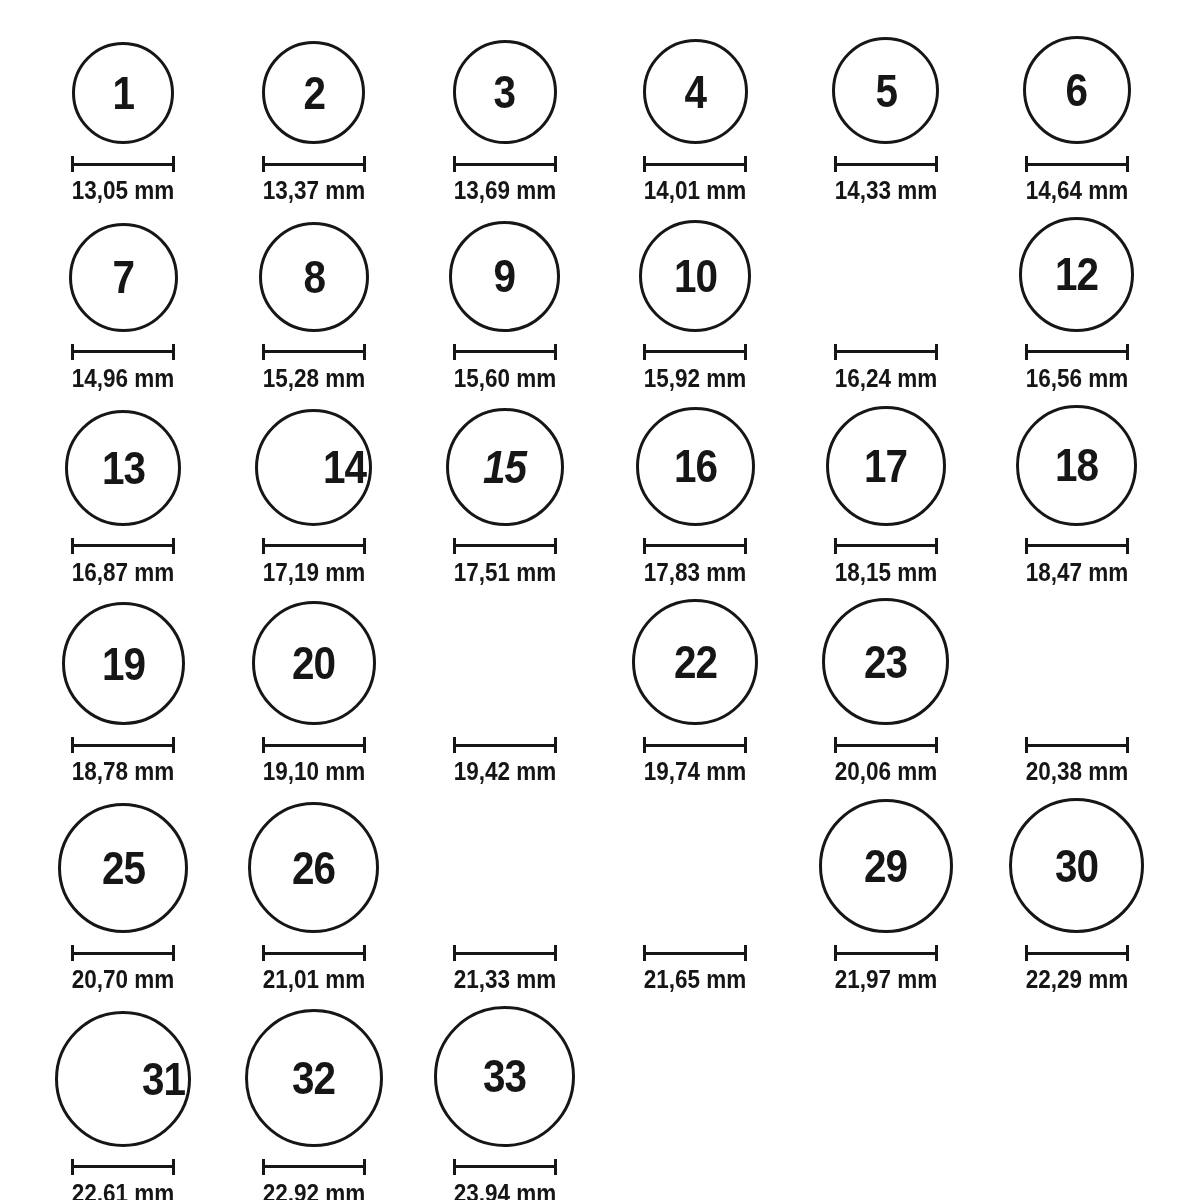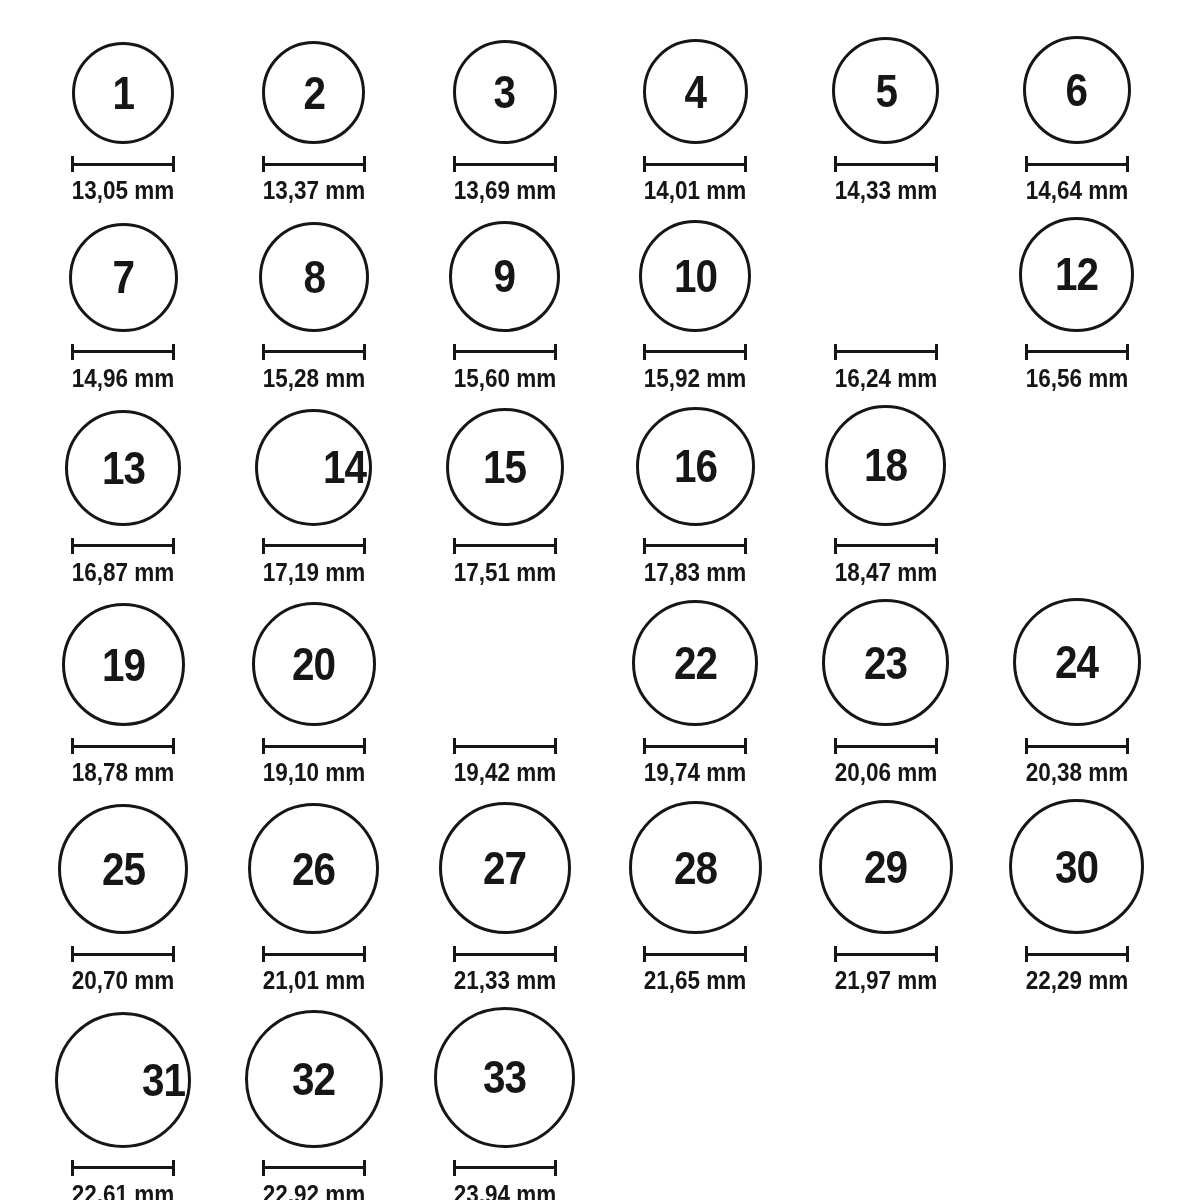--- a/index.html
+++ b/index.html
@@ -245,21 +245,21 @@
     </div>
     <div class="ruler">
       <span class="cap left"></span>
       <span class="rline"></span>
       <span class="cap right"></span>
     </div>
     <div class="label">17,19 mm</div>
   </div>
 
   <div class="cell">
-    <div class="circle" style="width: 118px; height: 118px;">
+    <div class="circle" style="width: 118px; height: 118px; font-style: italic;">
       <span class="num">15</span>
     </div>
     <div class="ruler">
       <span class="cap left"></span>
       <span class="rline"></span>
       <span class="cap right"></span>
     </div>
     <div class="label">17,51 mm</div>
   </div>
 
@@ -268,20 +268,31 @@
       <span class="num">16</span>
     </div>
     <div class="ruler">
       <span class="cap left"></span>
       <span class="rline"></span>
       <span class="cap right"></span>
     </div>
     <div class="label">17,83 mm</div>
   </div>
 
+  <div class="cell">
+    <div class="circle" style="width: 120px; height: 120px;">
+      <span class="num">17</span>
+    </div>
+    <div class="ruler">
+      <span class="cap left"></span>
+      <span class="rline"></span>
+      <span class="cap right"></span>
+    </div>
+    <div class="label">18,15 mm</div>
+  </div>
 
   <div class="cell">
     <div class="circle" style="width: 121px; height: 121px; align-items: center;">
       <span class="num">18</span>
     </div>
     <div class="ruler">
       <span class="cap left"></span>
       <span class="rline"></span>
       <span class="cap right"></span>
     </div>
@@ -340,23 +351,20 @@
     </div>
     <div class="ruler">
       <span class="cap left"></span>
       <span class="rline"></span>
       <span class="cap right"></span>
     </div>
     <div class="label">20,06 mm</div>
   </div>
 
   <div class="cell">
-    <div class="circle" style="width: 128px; height: 128px;">
-      <span class="num">24</span>
-    </div>
     <div class="ruler">
       <span class="cap left"></span>
       <span class="rline"></span>
       <span class="cap right"></span>
     </div>
     <div class="label">20,38 mm</div>
   </div>
 </div>
   <div class="row">
   <div class="cell">
@@ -377,35 +385,29 @@
     </div>
     <div class="ruler">
       <span class="cap left"></span>
       <span class="rline"></span>
       <span class="cap right"></span>
     </div>
     <div class="label">21,01 mm</div>
   </div>
 
   <div class="cell">
-    <div class="circle" style="width: 132px; height: 132px;">
-      <span class="num">27</span>
-    </div>
     <div class="ruler">
       <span class="cap left"></span>
       <span class="rline"></span>
       <span class="cap right"></span>
     </div>
     <div class="label">21,33 mm</div>
   </div>
 
   <div class="cell">
-    <div class="circle" style="width: 133px; height: 133px;">
-      <span class="num">28</span>
-    </div>
     <div class="ruler">
       <span class="cap left"></span>
       <span class="rline"></span>
       <span class="cap right"></span>
     </div>
     <div class="label">21,65 mm</div>
   </div>
 
   <div class="cell">
     <div class="circle" style="width: 134px; height: 134px; justify-content: center;">

